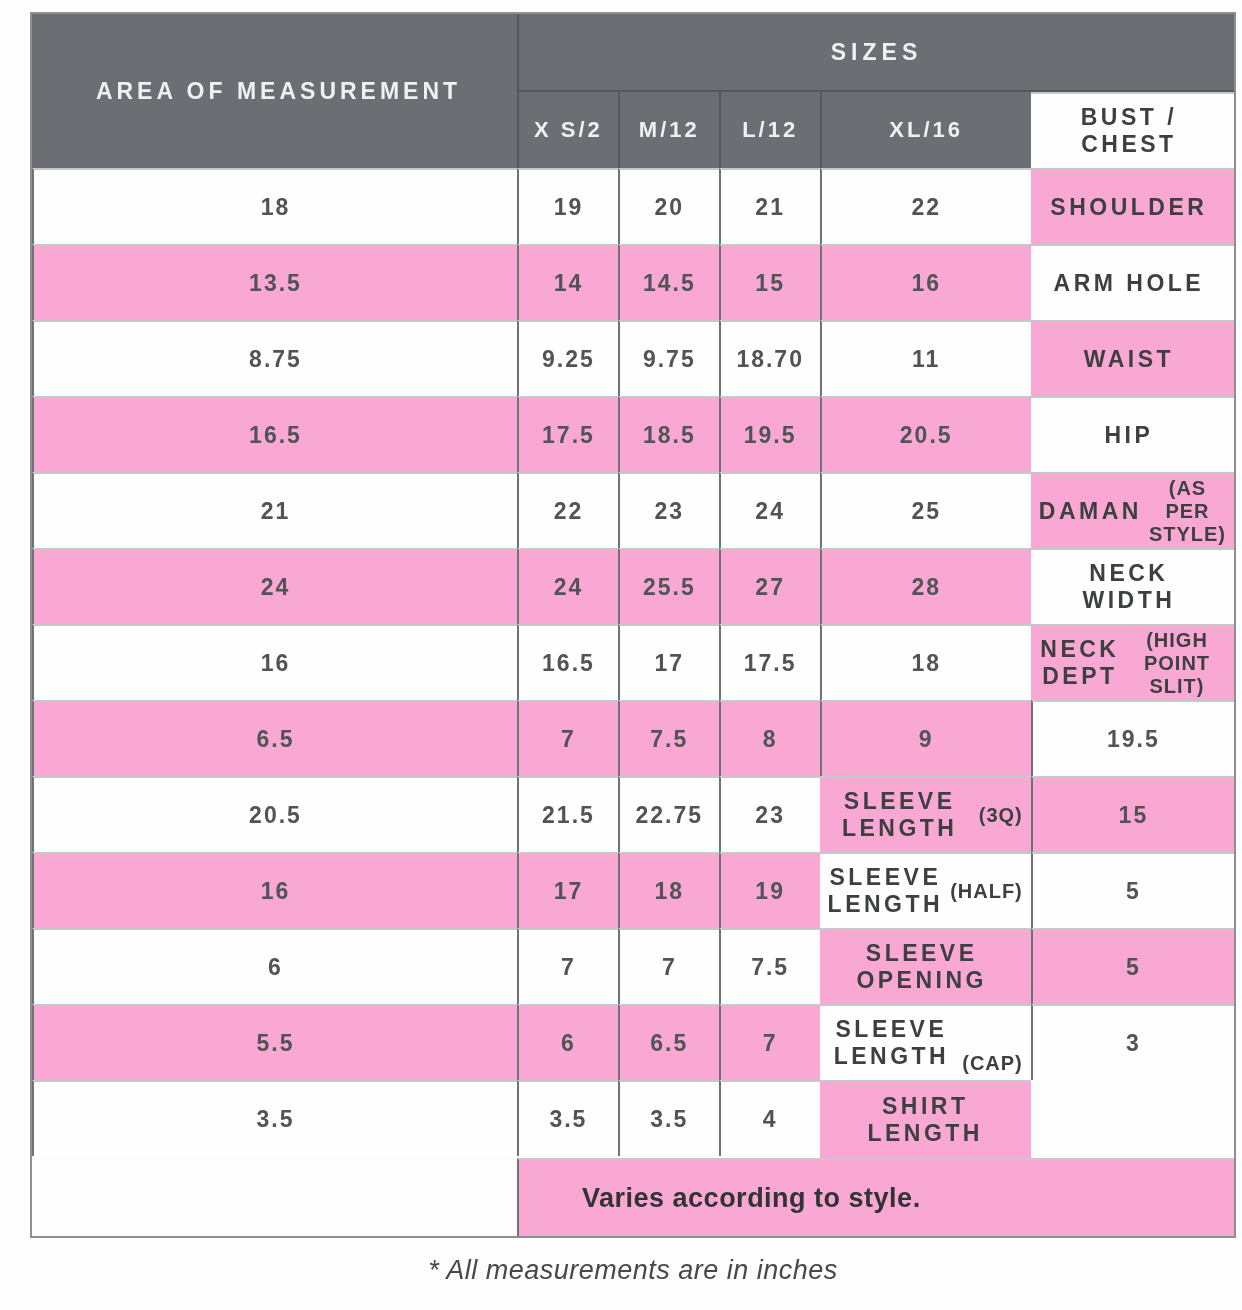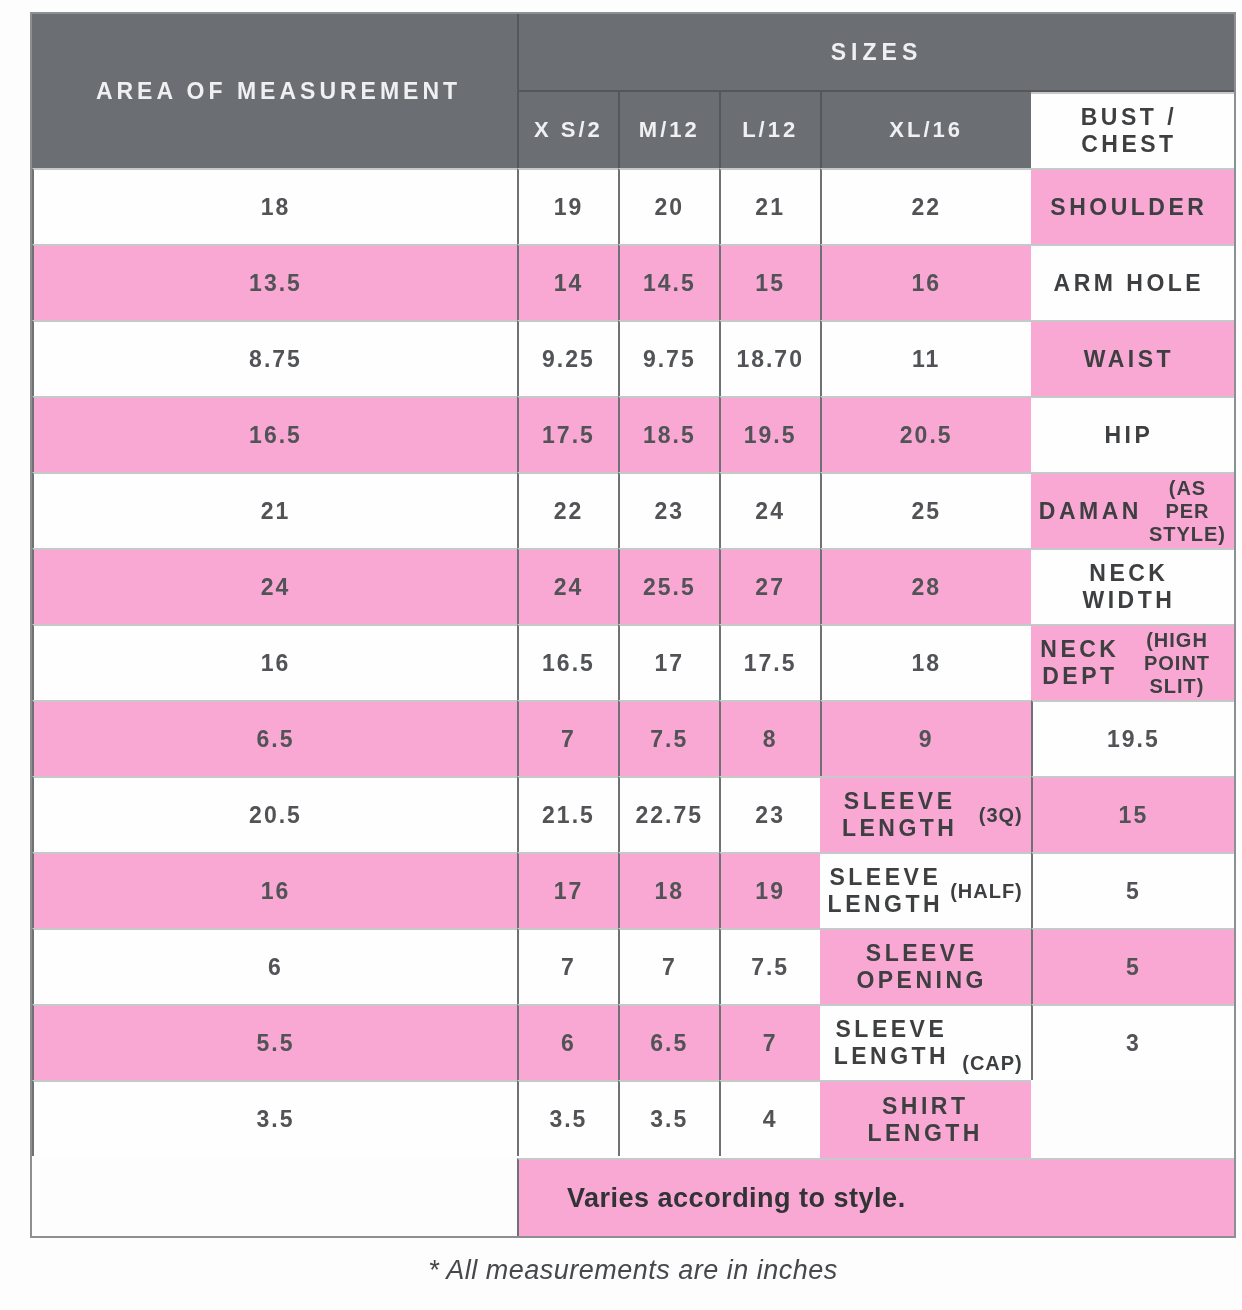--- a/index.html
+++ b/index.html
@@ -80,21 +80,21 @@
     font-size: 23px;
     letter-spacing: 2px;
     color: #515356;
     border-left: 2px solid #6f7275;
   }
   
   .span-cell {
     grid-column: 2 / 7;
     height: 78px;
     justify-content: flex-start;
-    padding-left: 48px;
+    padding-left: 63px;
     font-weight: bold;
     font-size: 27px;
     color: #313335;
     border-left: 2px solid #6f7275;
     border-top: 2px solid #c6c8c9;
     letter-spacing: 0.5px;
   }
   .shirt-label { height: 78px; }
   
   .footnote {

